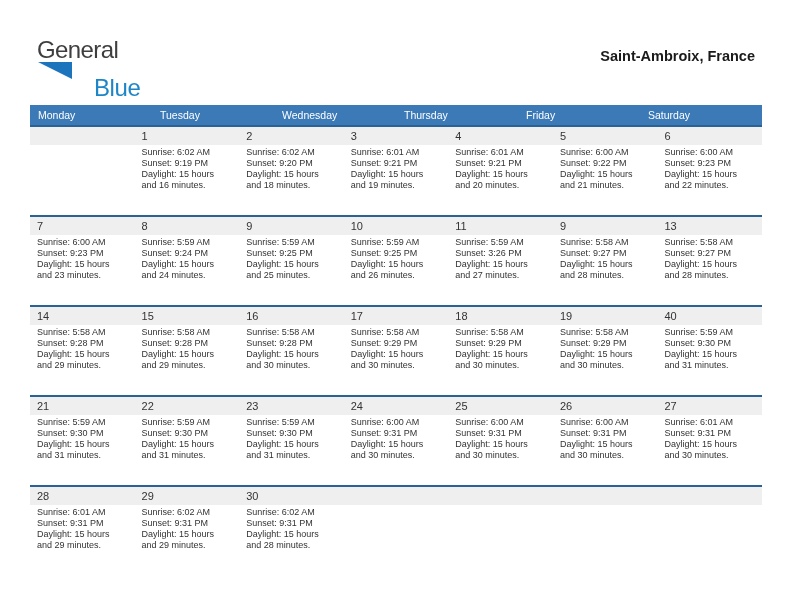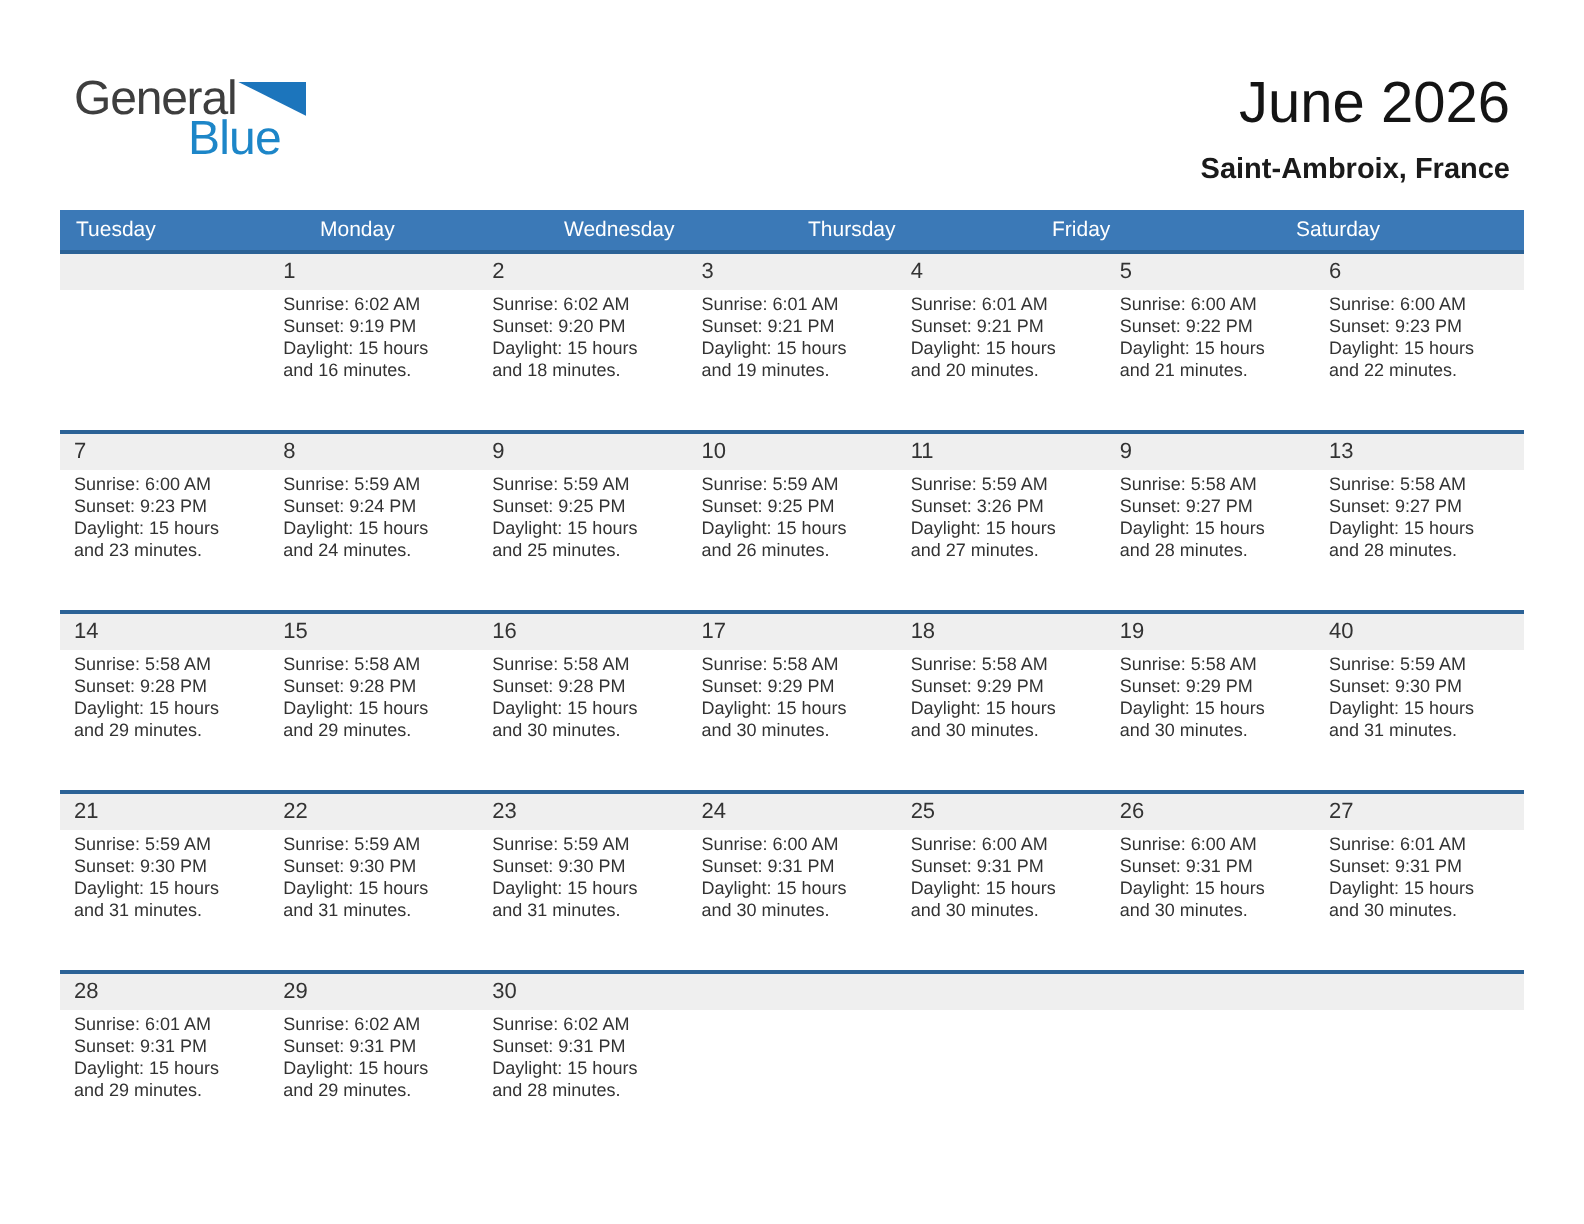--- a/index.html
+++ b/index.html
@@ -4,21 +4,21 @@
 <style>
   html, body { margin: 0; padding: 0; background: #ffffff; }
   body {
     width: 792px; height: 612px;
     font-family: "Liberation Sans", sans-serif;
     position: relative; overflow: hidden;
   }
 
   
   .logo { position: absolute; left: 37px; top: 38px; }
-  .logo-row1 { display: flex; align-items: center; }
+  .logo-row1 { display: flex; align-items: flex-start; flex-direction: column; }
   .logo-general { font-size: 24px; color: #3e3e3e; letter-spacing: -0.6px; line-height: 1; }
   .logo-triangle {
     width: 34px; height: 17px; background: #1c75bc;
     clip-path: polygon(0 0, 100% 0, 100% 100%);
     margin-left: 1px; margin-bottom: 1px;
   }
   .logo-blue { font-size: 24px; color: #1d86c8; line-height: 1; margin: -4px 0 16px 57px; letter-spacing: -0.4px; }
 
   .title-block { position: absolute; right: 37px; top: 38px; text-align: right; }
   .title { font-size: 29px; color: #141414; line-height: 1.0; font-weight: 400; }
@@ -45,28 +45,27 @@
 
   <div class="logo">
     <div class="logo-row1">
       <span class="logo-general">General</span>
       <span class="logo-triangle"></span>
     </div>
     <div class="logo-blue">Blue</div>
   </div>
 
   <div class="title-block">
-    <div class="title">June 2026</div>
     <div class="subtitle">Saint-Ambroix, France</div>
   </div>
 
   <div class="calendar">
     <div class="cal-header" id="cal-header">
+        <div class="hcell">Monday</div>
         <div class="hcell">Tuesday</div>
-        <div class="hcell">Monday</div>
         <div class="hcell">Wednesday</div>
         <div class="hcell">Thursday</div>
         <div class="hcell">Friday</div>
         <div class="hcell">Saturday</div>
       </div>
     <div id="cal-weeks">
         <div class="week">
           <div class="cell">
             <div class="band">
               <span class="daynum"></span>

